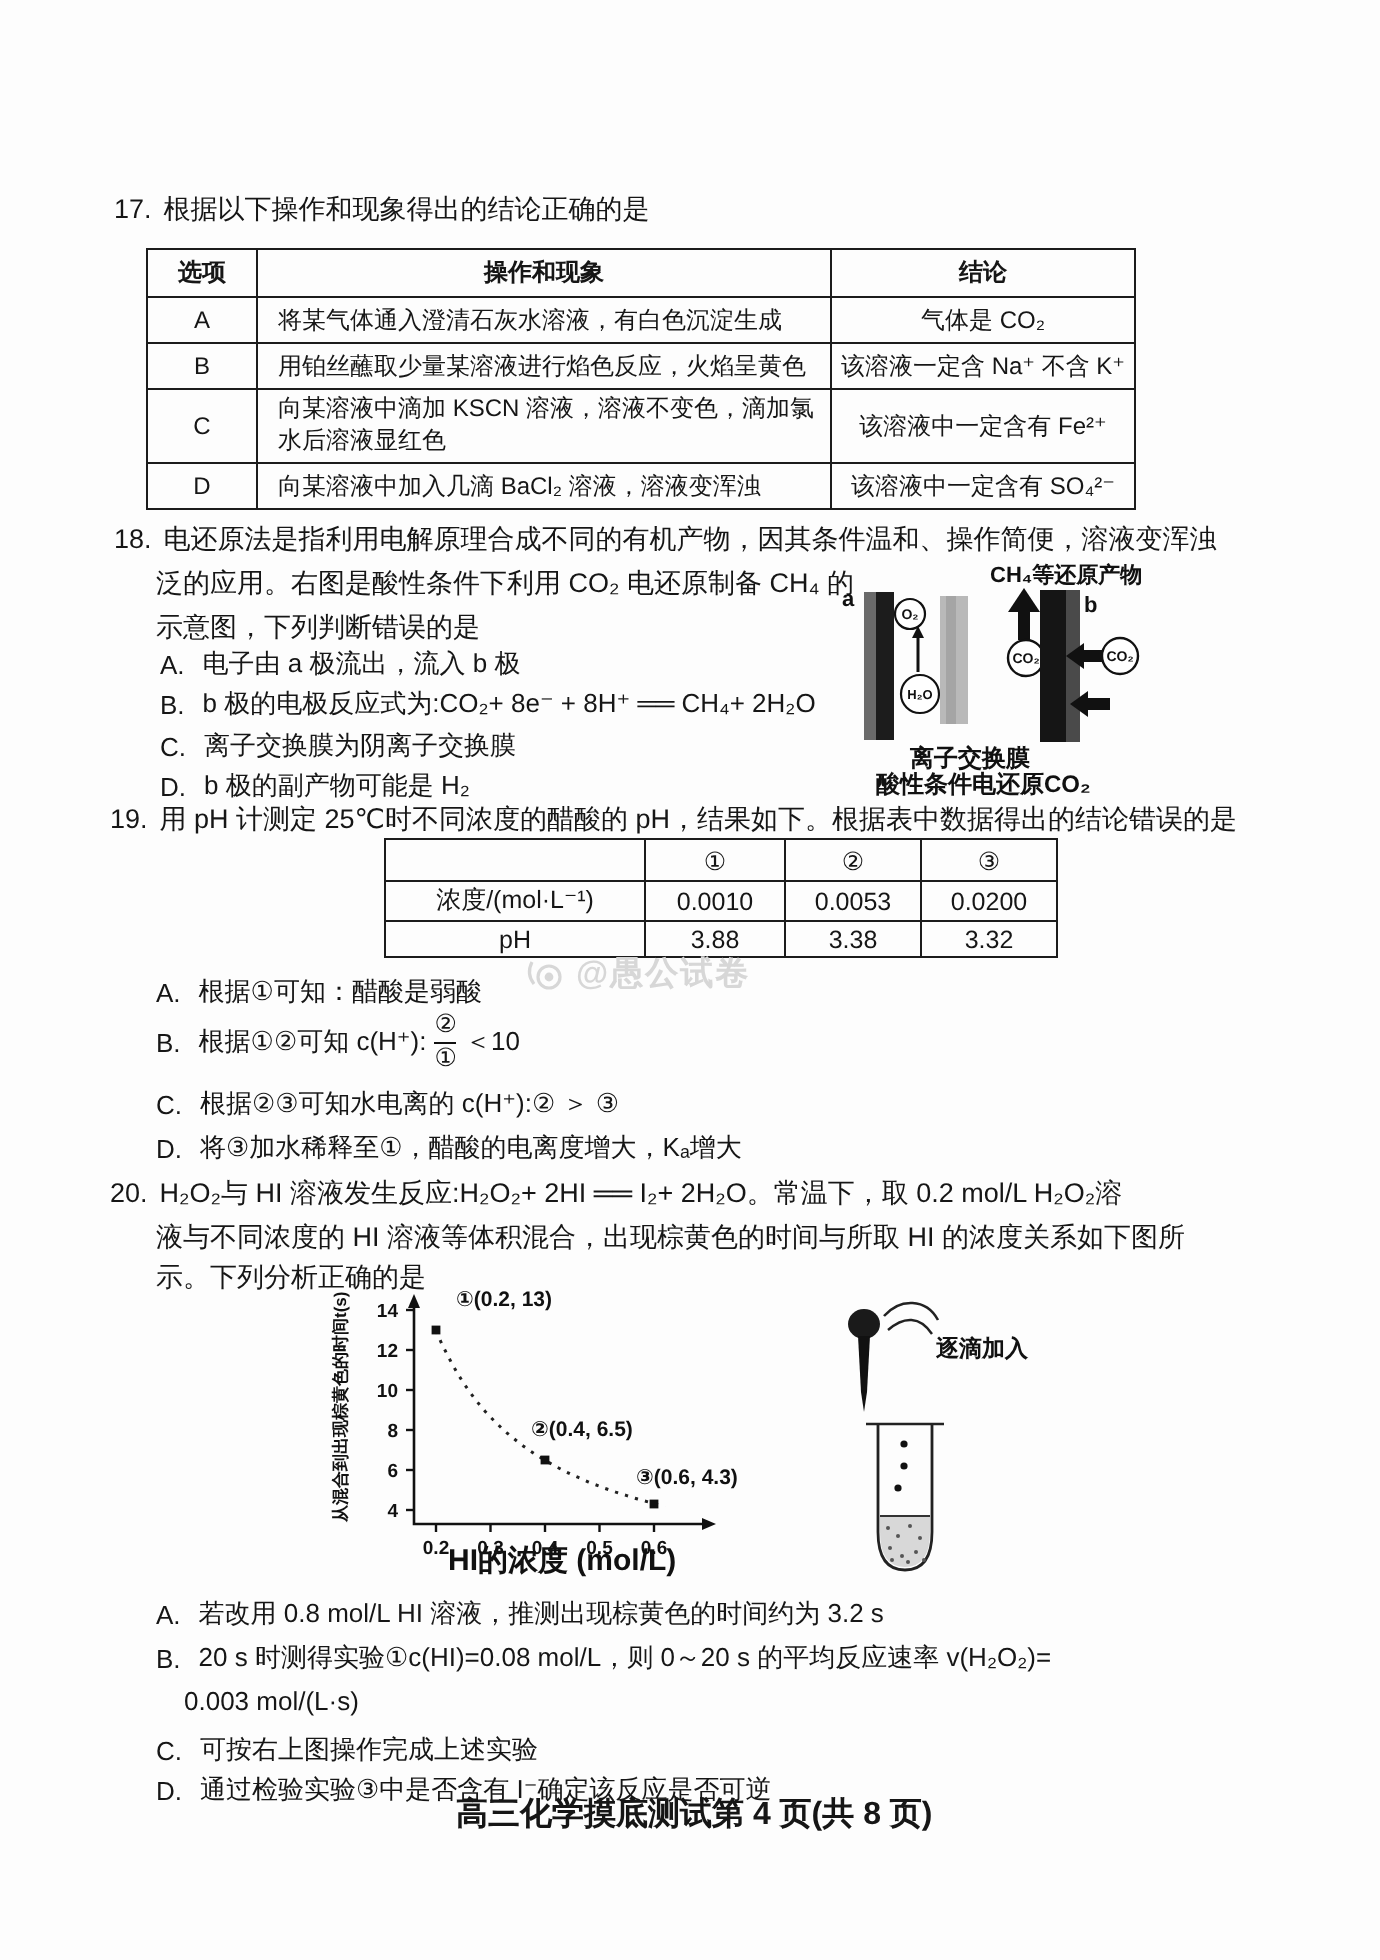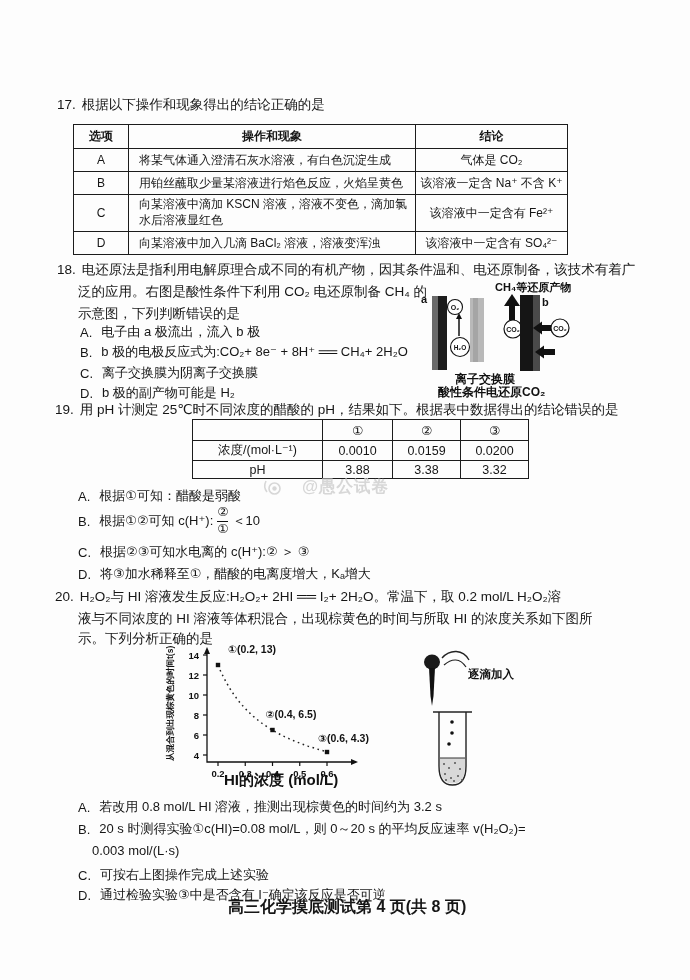--- a/index.html
+++ b/index.html
@@ -16,21 +16,21 @@
   table.t17 td.op{text-align:left;padding-left:10px;}
   table.t17 tr.hdr td{font-weight:bold;}
   
   table.t19{border-collapse:collapse;table-layout:fixed;}
   table.t19 td{border:1.4px solid #1c1c1c;font-size:12.5px;text-align:center;vertical-align:middle;padding:0 2px;color:#161616;}
   .frac{display:inline-flex;flex-direction:column;align-items:center;vertical-align:middle;margin:0 4px;font-size:12.5px;line-height:1.05;}
   .frac .fbar{width:100%;border-top:1.3px solid #111;margin:1px 0;height:0;}
   .dcap{position:absolute;font-size:12px;font-weight:bold;white-space:nowrap;color:#111;}
   .ylabel{position:absolute;left:165px;top:761px;width:113px;transform-origin:0 0;transform:rotate(-90deg);font-size:8.5px;font-weight:bold;text-align:center;white-space:nowrap;color:#111;}
   .xlabel{position:absolute;left:224px;top:771px;font-size:15px;font-weight:bold;white-space:nowrap;color:#111;}
-  .watermark{display:flex;align-items:center;gap:20px;color:#d7d7d7;font-size:16.5px;font-weight:bold;letter-spacing:1px;white-space:nowrap;}
+  .watermark{display:flex;align-items:center;gap:6px;color:#d7d7d7;font-size:16.5px;font-weight:bold;letter-spacing:1px;white-space:nowrap;}
   .footer{font-size:16px;font-weight:bold;white-space:nowrap;color:#161616;}
   svg text{font-family:"Liberation Sans","DejaVu Sans",sans-serif;fill:#111;}
   svg text.tick{font-size:9.5px;font-weight:bold;}
   svg text.plabel{font-size:10.5px;font-weight:bold;}
   svg text.dlabel{font-size:11px;font-weight:bold;}
   svg text.circletxt{font-size:7px;font-weight:bold;text-anchor:middle;}
   svg text.eletxt{font-size:11px;font-weight:bold;}
 </style>
 </head>
 <body>
@@ -70,21 +70,21 @@
     </tr>
     <tr style="height:23px">
       <td>D</td>
       <td class="op">向某溶液中加入几滴 BaCl₂ 溶液，溶液变浑浊</td>
       <td>该溶液中一定含有 SO₄²⁻</td>
     </tr>
   </tbody>
     </table>
 
   <div class="abs stem" style="left:57px;top:261px;">
-    <span class="qnum">18.</span><span>电还原法是指利用电解原理合成不同的有机产物，因其条件温和、电还原制备，该技术有着广</span>
+    <span class="qnum">18.</span><span>电还原法是指利用电解原理合成不同的有机产物，因其条件温和、操作简便，溶液变浑浊</span>
   </div>
   <div class="abs stem" style="left:78px;top:283px;">泛的应用。右图是酸性条件下利用 CO₂ 电还原制备 CH₄ 的</div>
   <div class="abs stem" style="left:78px;top:305px;">示意图，下列判断错误的是</div>
 
   <div class="abs opt" style="left:80px;top:323px;">
     <span class="olabel">A.</span>
       <span>电子由 a 极流出，流入 b 极</span>
   </div>
   <div class="abs opt" style="left:80px;top:343px;">
     <span class="olabel">B.</span>
@@ -152,21 +152,21 @@
     <tbody>
         <tr style="height:21px">
       <td></td>
       <td>①</td>
       <td>②</td>
       <td>③</td>
     </tr>
     <tr style="height:20px">
       <td>浓度/(mol·L⁻¹)</td>
       <td>0.0010</td>
-      <td>0.0159</td>
+      <td>0.0053</td>
       <td>0.0200</td>
     </tr>
     <tr style="height:18px">
       <td>pH</td>
       <td>3.88</td>
       <td>3.38</td>
       <td>3.32</td>
     </tr>
   </tbody>
     </table>

